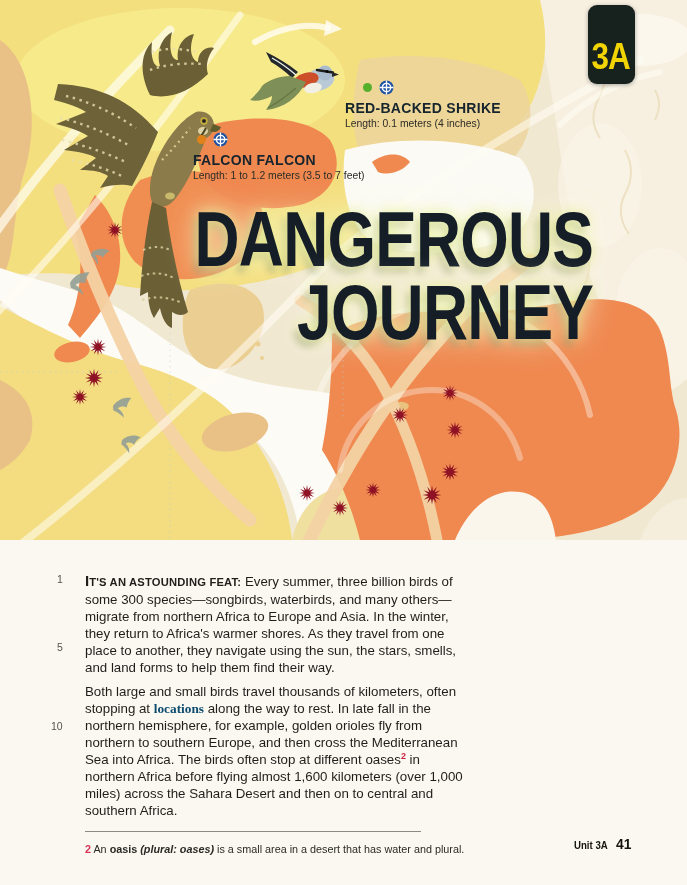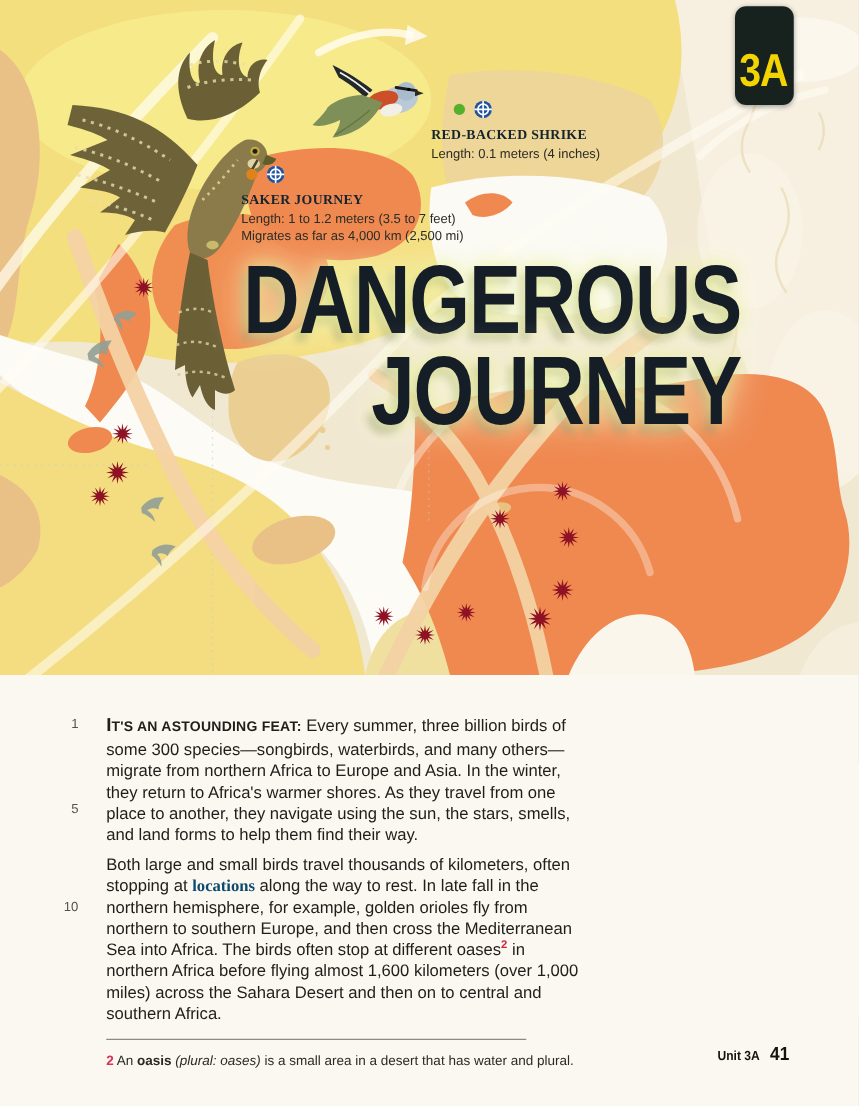--- a/index.html
+++ b/index.html
@@ -31,21 +31,21 @@
                 -6px 7px 7px rgba(115,125,85,.40);
     white-space:nowrap;
   }
   
   .bird-label{position:absolute;font-size:10.4px;line-height:14px;color:#2c2c26;}
   .bird-label .dots{display:flex;align-items:center;gap:7px;margin-bottom:6px;}
   .dot{width:9px;height:9px;border-radius:50%;display:inline-block;}
   .dot.green{background:#55b02c;}
   .dot.orange{background:#e0821a;}
   .bird-label .bname{
-    font-weight:bold;font-size:11px;letter-spacing:.3px;color:#16242e;margin-bottom:2px;font-family:Liberation Serif, serif;
+    font-weight:bold;font-size:14px;letter-spacing:.3px;color:#16242e;margin-bottom:2px;
   }
   .label-shrike{left:345px;top:80px;}
   .label-shrike .dots{margin-left:18px;}
   .label-saker{left:193px;top:132px;}
   .label-saker .dots{margin-left:4px;}
   
   .article{position:absolute;top:540px;left:0;right:0;bottom:0;background:#fbf8f1;}
   .body-col{margin:32px 0 0 85px;width:378px;font-size:13.3px;line-height:17px;}
   .body-col p{margin:0 0 7px 0;}
   .lead-initial{font-weight:bold;font-size:15px;}
@@ -53,21 +53,21 @@
   .keyword{font-family:"Liberation Serif",serif;font-weight:bold;color:#0c4a6e;}
   .fn-ref{color:#cf1f3e;font-weight:bold;font-size:9px;vertical-align:super;line-height:0;}
   .line-num{position:absolute;font-size:10.5px;color:#56524b;}
   .ln-1{left:57px;top:33px;}
   .ln-5{left:57px;top:101px;}
   .ln-10{left:51px;top:180px;}
   .fn-rule{margin:12px 0 10px 85px;width:336px;border-top:1.5px solid #8a8a86;}
   .footnote{margin:0 0 0 85px;width:380px;font-size:10.8px;line-height:14px;color:#2a2a26;}
   .fn-num{color:#d63357;font-weight:bold;}
   .fn-term{font-weight:bold;}
-  .fn-italic{font-style:italic;}
+  .fn-italic{font-style:italic;font-weight:bold;}
   .page-footer{
     position:absolute;right:56px;top:295px;display:flex;align-items:baseline;gap:9px;
     color:#14140f;transform:scaleX(.92);transform-origin:100% 50%;
   }
   .page-footer .unit{font-weight:bold;font-size:10.5px;}
   .page-footer .pnum{font-weight:bold;font-size:15px;}
 </style>
 </head>
 <body>
 
@@ -237,23 +237,22 @@
 
     <div class="bird-label label-saker">
       <div class="dots">
         <span class="dot orange"></span>
         <svg width="15" height="15" viewBox="0 0 15 15">
           <circle cx="7.5" cy="7.5" r="7" fill="#2052a2"></circle>
           <circle cx="7.5" cy="7.5" r="4.2" fill="none" stroke="#fff" stroke-width="1.3"></circle>
           <path d="M7.5,0.5 V14.5 M0.5,7.5 H14.5" stroke="#fff" stroke-width="1.3"></path>
         </svg>
       </div>
-      <div class="bname">SAKER JOURNEY</div>
+      <div class="bname">FALCON FALCON</div>
       <div>Length: 1 to 1.2 meters (3.5 to 7 feet)</div>
-      <div>Migrates as far as 4,000 km (2,500 mi)</div>
     </div>
   </div>
 
   <div class="article">
     <span class="line-num ln-1">1</span>
     <span class="line-num ln-5">5</span>
     <span class="line-num ln-10">10</span>
 
     <div class="body-col">
       <p><span class="lead-initial">I</span><span class="lead-rest">t's an astounding feat:</span><span> Every summer, three billion birds of some 300 species—songbirds, waterbirds, and many others—migrate from northern Africa to Europe and Asia. In the winter, they return to Africa's warmer shores. As they travel from one place to another, they navigate using the sun, the stars, smells, and land forms to help them find their way.</span></p>

